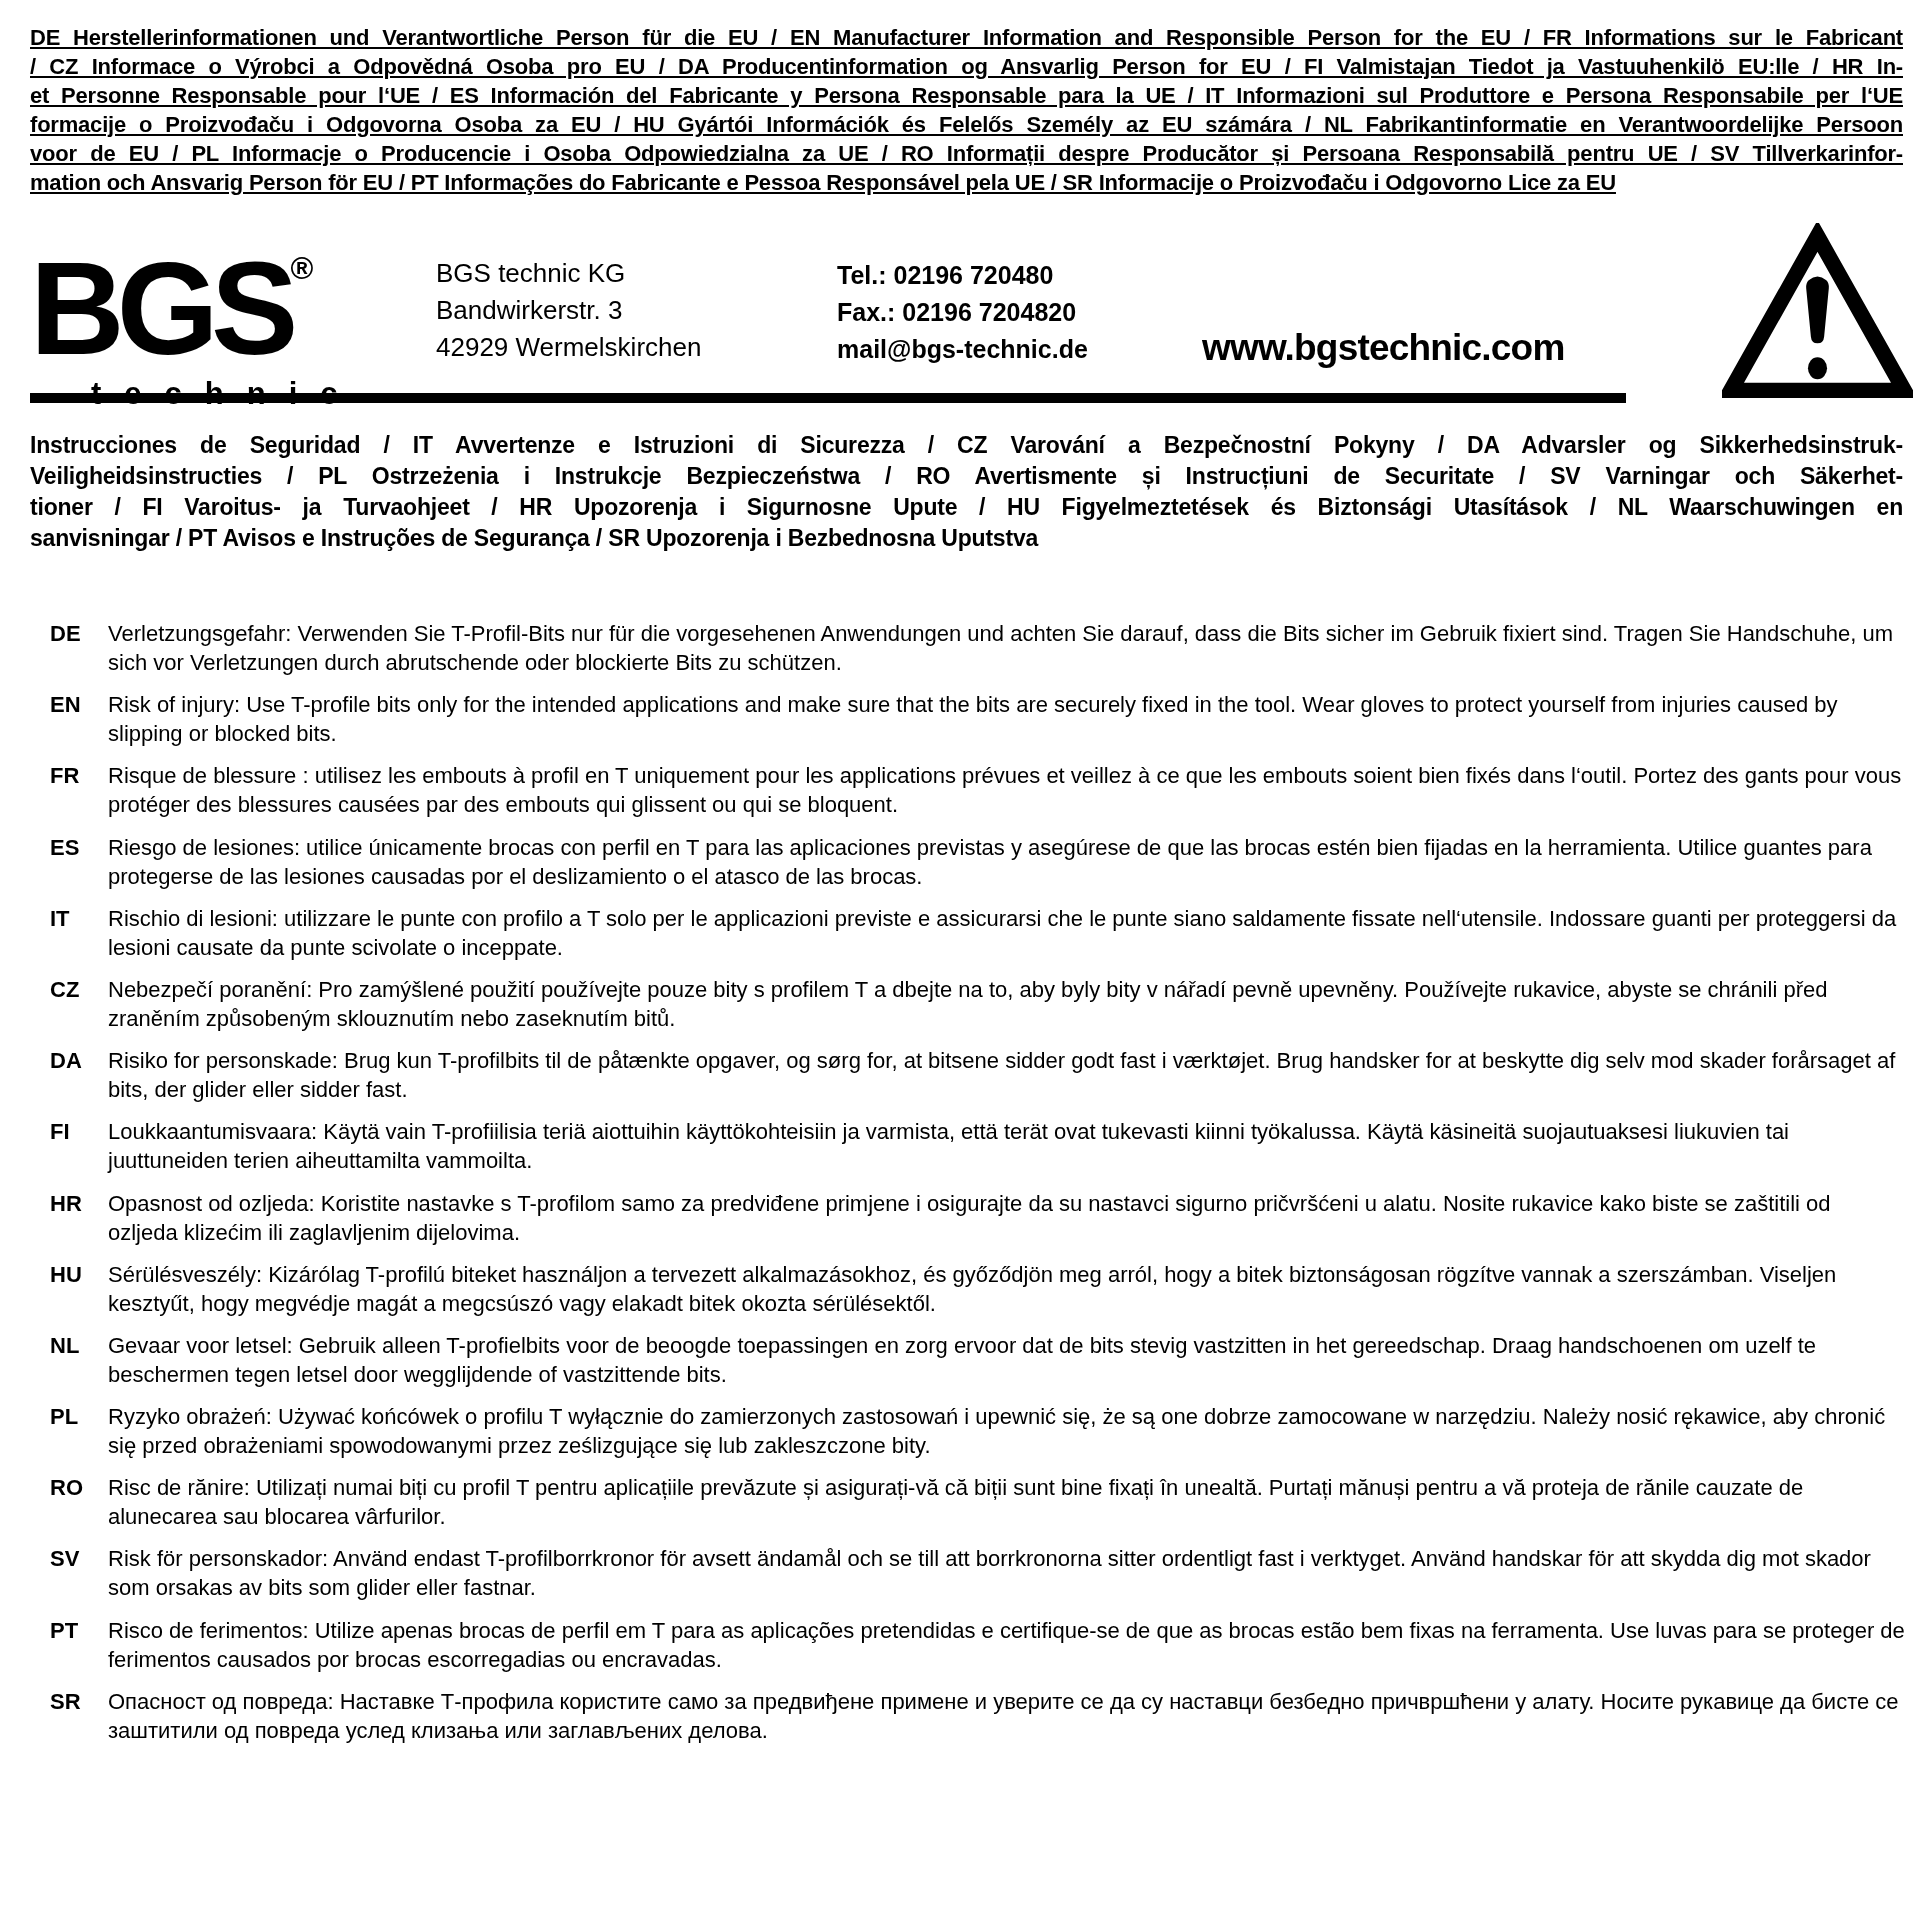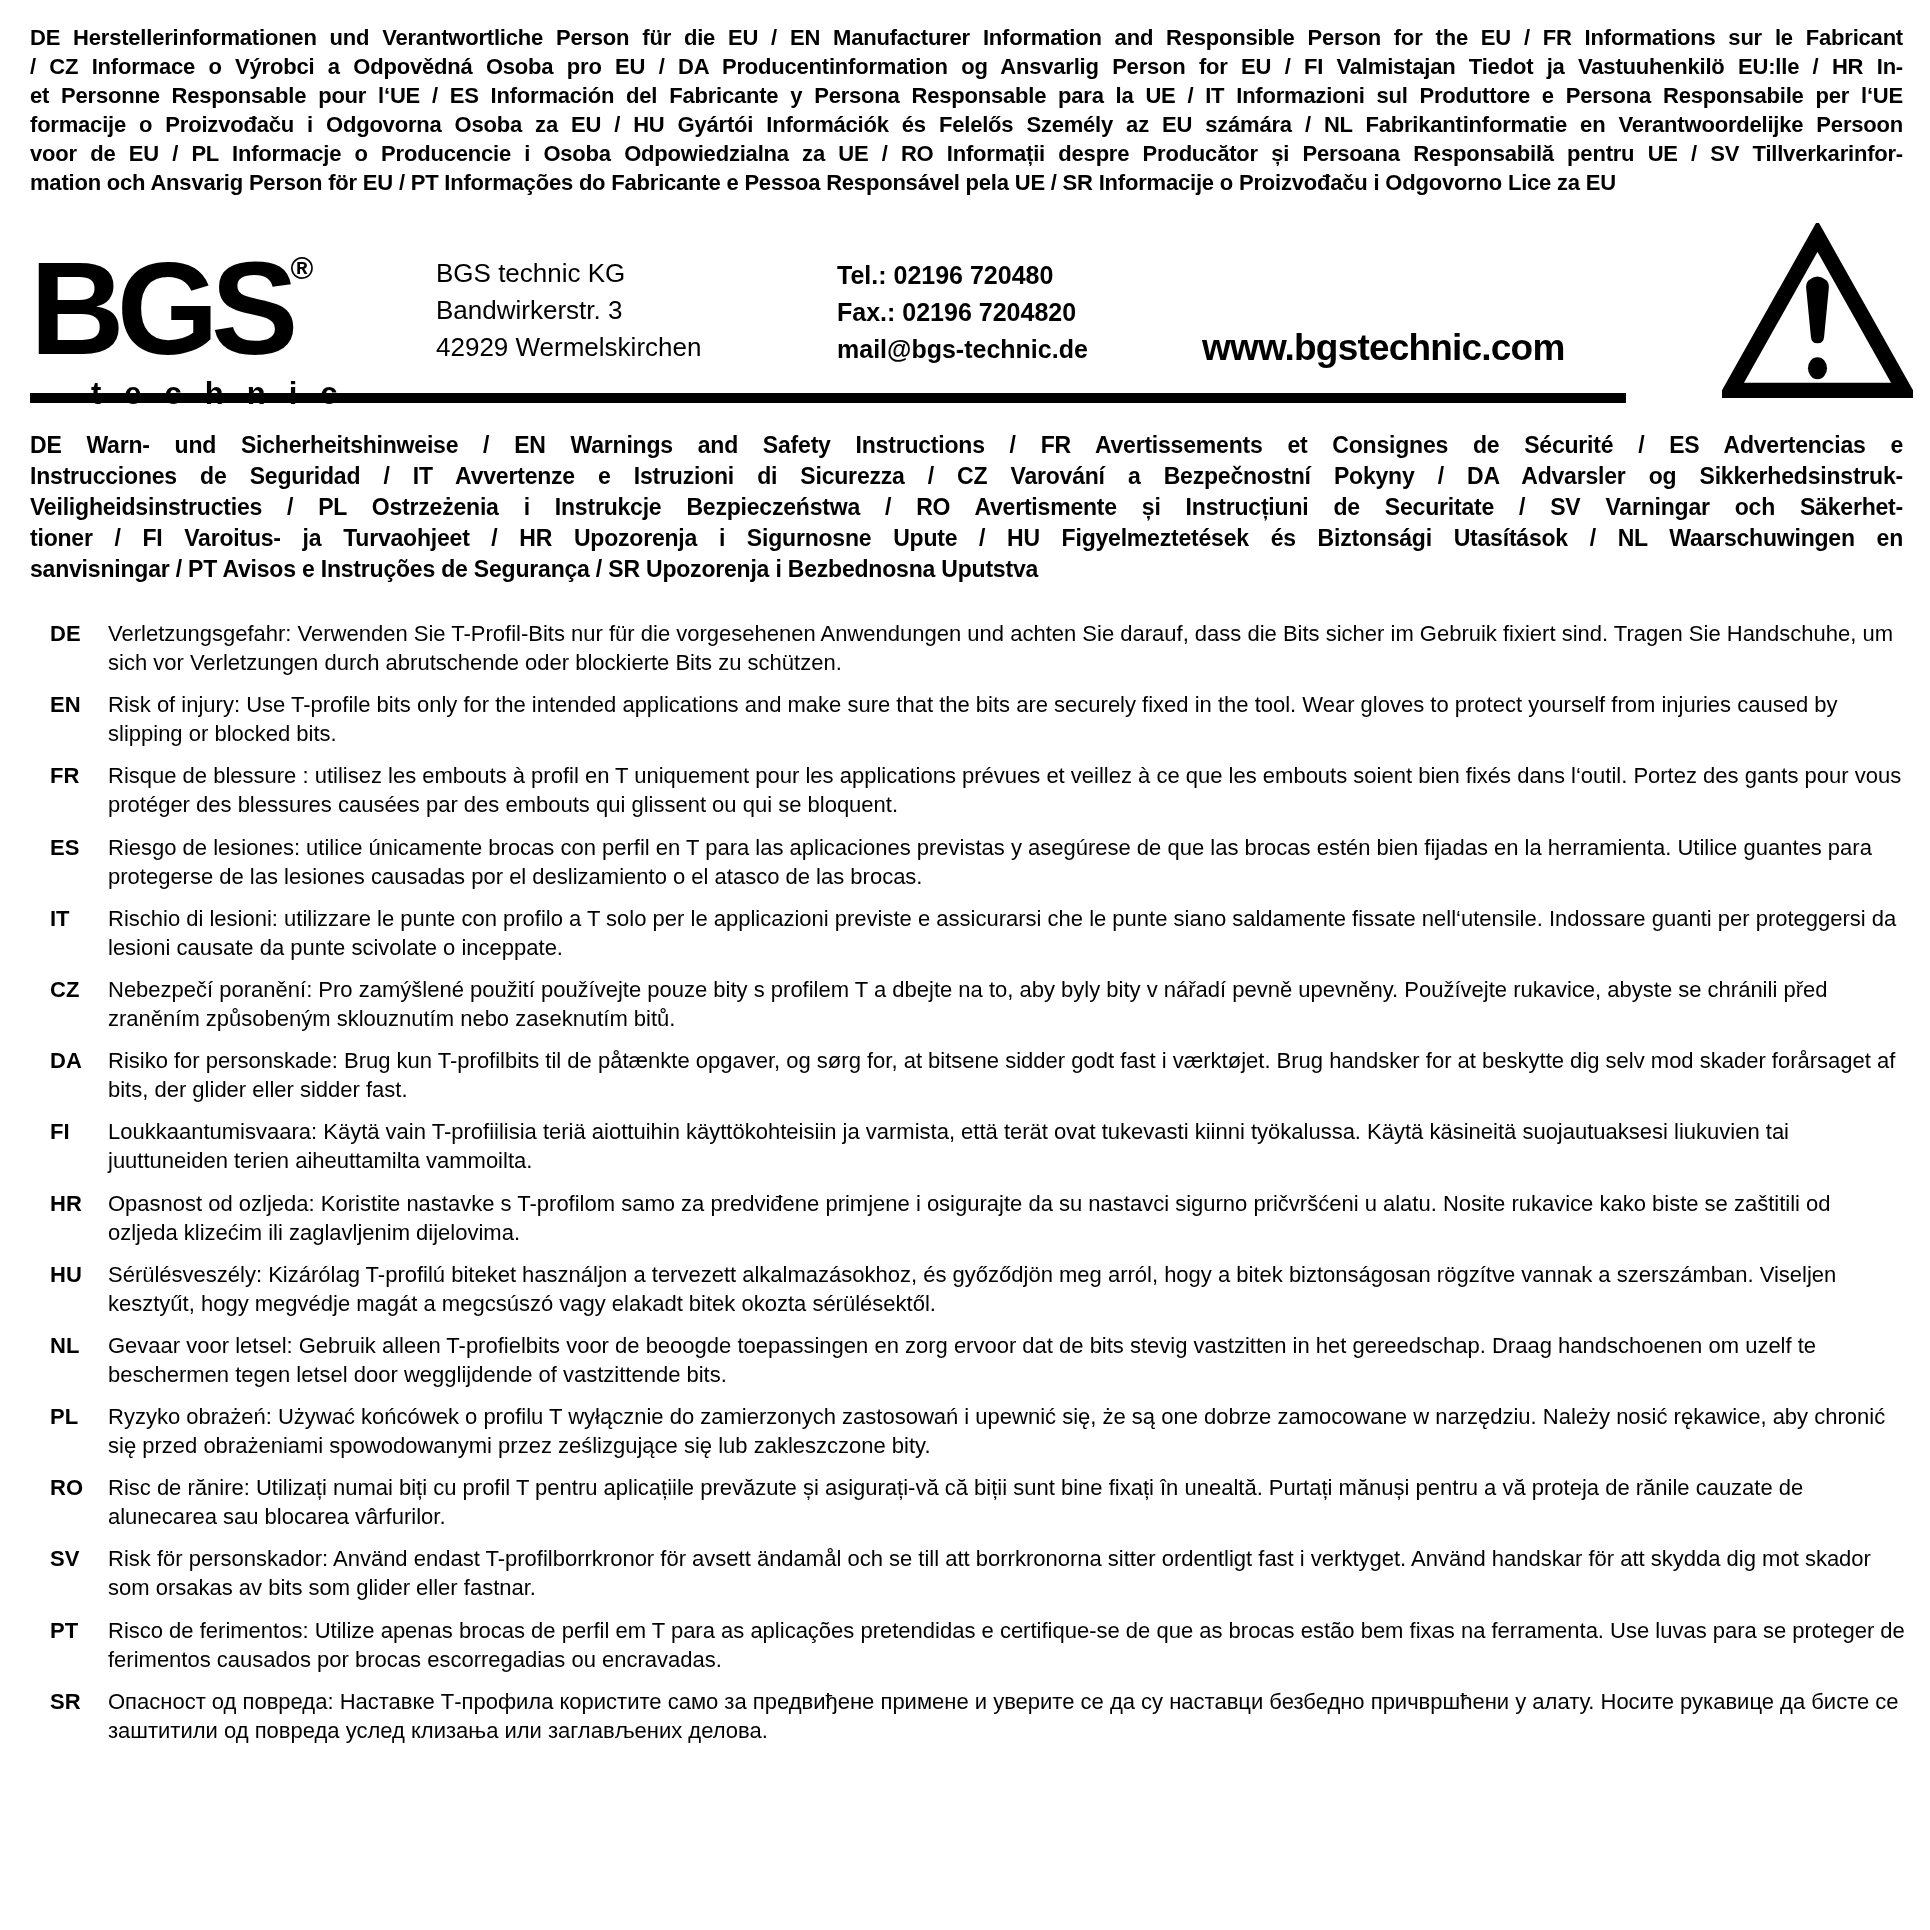--- a/index.html
+++ b/index.html
@@ -16,20 +16,21 @@
   
   .mfr-header {
     position: absolute;
     left: 30px;
     top: 23px;
     width: 1873px;
     font-weight: bold;
     font-size: 22px;
     line-height: 29px;
     letter-spacing: -0.2px;
+    text-decoration: underline;
   }
   .jline { text-align: justify; text-align-last: justify; white-space: normal; }
   .jline.last { text-align-last: left; }
 
   
   .brand-row { position: absolute; left: 0; top: 0; width: 1564px; height: 420px; }
   .logo {
     position: absolute; left: 30px; top: 210px; width: 366px; height: 163px;
   }
   .logo-text {
@@ -125,21 +126,20 @@
         <path d="M130 16 L248 226 L12 226 Z" fill="none" stroke="#000" stroke-width="21" stroke-linejoin="miter"></path>
         <path d="M118 76 q12 -10 24 0 q4 4 3.4 11 l-6.4 66 q-0.8 9 -9 9 t-9 -9 l-6.4 -66 q-0.6 -7 3.4 -11 Z" fill="#000"></path>
         <ellipse cx="130" cy="196" rx="13" ry="15" fill="#000"></ellipse>
       </svg>
     </div>
 
     <div class="rule"></div>
   </div>
 
   <div class="warn-header">
-      <div class="jline">DE Warn- und Sicherheitshinweise  /  EN Warnings and Safety Instructions  /  FR Avertissements et Consignes de Sécurité  /  ES Advertencias e</div>
       <div class="jline">Instrucciones de Seguridad  /  IT Avvertenze e Istruzioni di Sicurezza  /  CZ Varování a Bezpečnostní Pokyny  /  DA Advarsler og Sikkerhedsinstruk-</div>
       <div class="jline">Veiligheidsinstructies  /  PL Ostrzeżenia i Instrukcje Bezpieczeństwa  /  RO Avertismente și Instrucțiuni de Securitate  /  SV Varningar och Säkerhet-</div>
       <div class="jline">tioner  /  FI Varoitus- ja Turvaohjeet  /  HR Upozorenja i Sigurnosne Upute  /  HU Figyelmeztetések és Biztonsági Utasítások  /  NL Waarschuwingen en</div>
       <div class="jline last">sanvisningar  /  PT Avisos e Instruções de Segurança  /  SR Upozorenja i Bezbednosna Uputstva</div>
     </div>
 
   <div class="warn-list">
 
       <div class="warn-item">
         <div class="warn-lang">DE</div>

